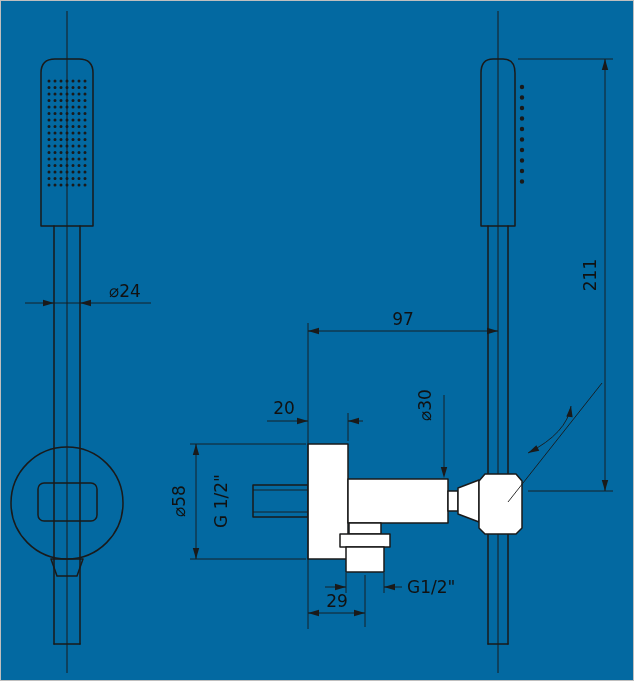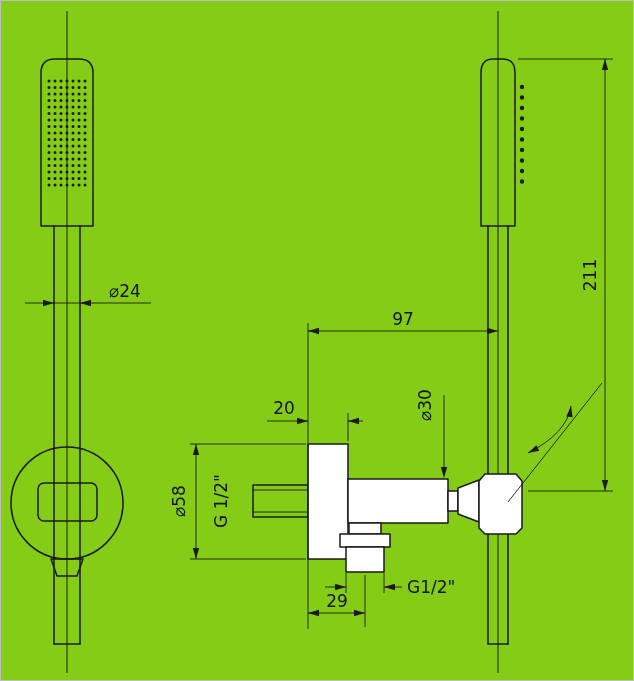--- a/index.html
+++ b/index.html
@@ -1,18 +1,18 @@
 <!DOCTYPE html>
 <html><head>
 <meta charset="utf-8">
 <style>
   html,body{margin:0;padding:0;background:#ffffff;}
   .page{
     width:634px;height:681px;box-sizing:border-box;
-    background:#84cc16;border:1px solid #bfbfbf;
+    background:#0369a1;border:1px solid #bfbfbf;
     font-family:"DejaVu Sans", sans-serif;
     position:relative;overflow:hidden;
   }
   svg{display:block;}
   .outline{fill:none;stroke:#1a1a1a;stroke-width:1.5;stroke-linejoin:round;stroke-linecap:round;}
   .white{fill:#ffffff;stroke:#1a1a1a;stroke-width:1.5;stroke-linejoin:round;}
   .thin{fill:none;stroke:#1a1a1a;stroke-width:0.9;}
   .center{fill:none;stroke:#1a1a1a;stroke-width:1;}
   .dots{stroke:#1a1a1a;stroke-linecap:round;fill:none;}
   .arr{fill:#1a1a1a;stroke:none;}

